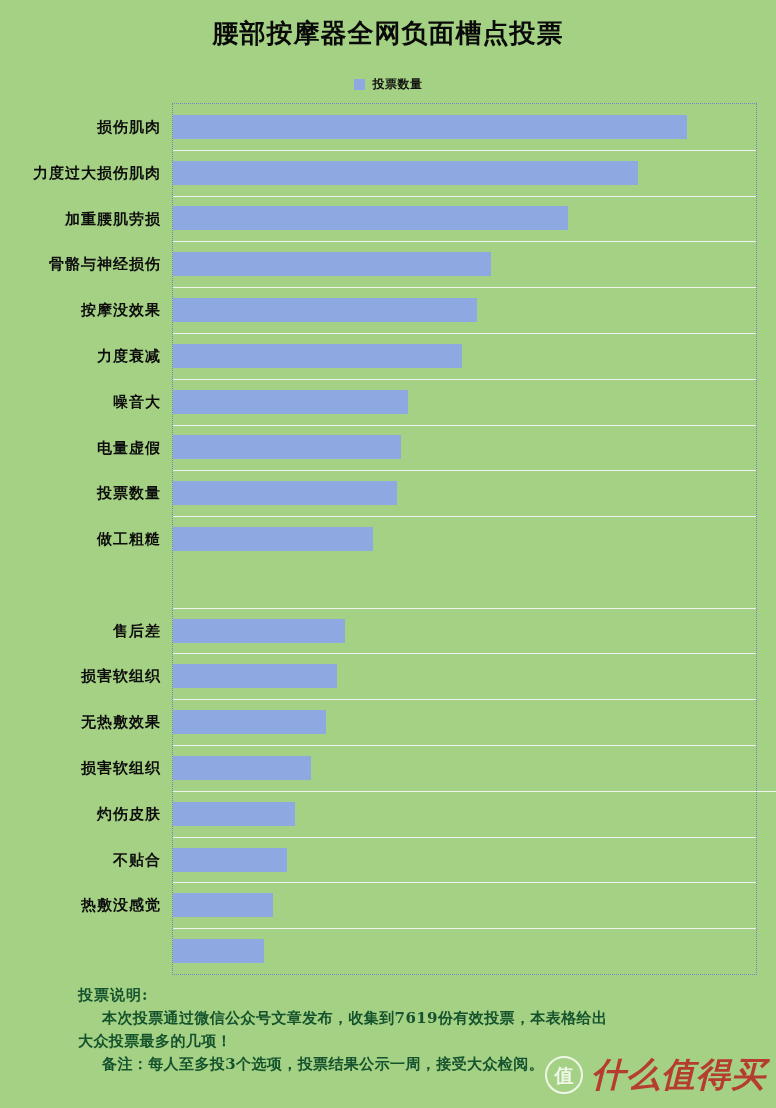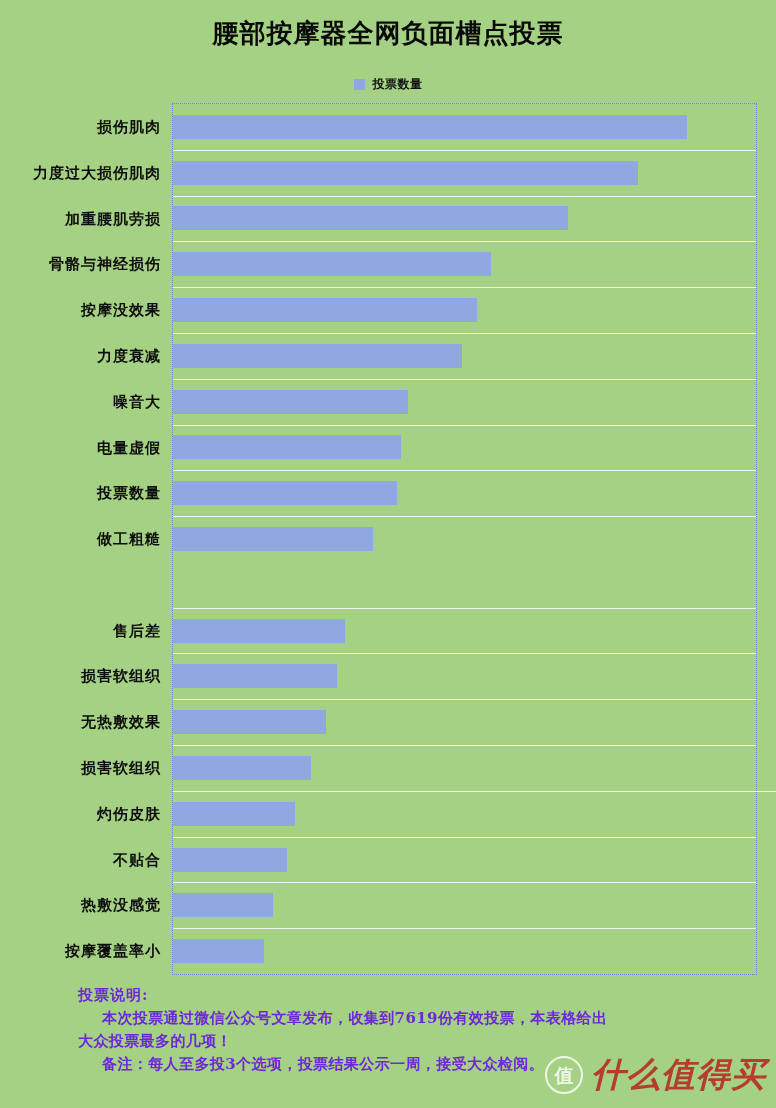--- a/index.html
+++ b/index.html
@@ -61,21 +61,21 @@
     text-align:right;
     font-family:"DejaVu Serif","Liberation Serif",serif;
     font-weight:bold;font-size:15px;color:#0d0d0d;
     white-space:nowrap;letter-spacing:1px;
   }
 
   
   #footer{
     position:absolute;left:0;top:984px;width:620px;
     font-family:"DejaVu Serif","Liberation Serif",serif;
-    font-weight:bold;color:#6d28d9;
+    font-weight:bold;color:#14532d;
     font-size:15px;line-height:23px;
   }
   #footer .f-head{margin-left:78px;letter-spacing:1px;}
   #footer .f-body{margin-left:78px;text-indent:24px;letter-spacing:.4px;}
   #footer .f-note{margin-left:78px;text-indent:24px;letter-spacing:.4px;}
 
   
   #watermark{
     position:absolute;right:10px;bottom:10px;
     display:flex;align-items:center;gap:8px;
@@ -187,21 +187,20 @@
         <div class="cat-wrap">不贴合</div>
         <div class="bar" style="width: 114px; background: rgb(142, 169, 226); top: 10.8947px;"></div>
       </div>
       <div class="row" style="top: 778.421px; height: 45.7895px;">
         <div class="gridline"></div>
         <div class="cat-wrap">热敷没感觉</div>
         <div class="bar" style="width: 100px; background: rgb(142, 169, 226); top: 10.8947px;"></div>
       </div>
       <div class="row" style="top: 824.211px; height: 45.7895px;">
         <div class="gridline"></div>
-        <div class="cat-wrap">按摩覆盖率小</div>
         <div class="bar" style="width: 91px; background: rgb(142, 169, 226); top: 10.8947px;"></div>
       </div>
     </div>
 
   <div id="footer">
     <div class="f-head">投票说明:</div>
     <div class="f-body">本次投票通过微信公众号文章发布，收集到7619份有效投票，本表格给出大众投票最多的几项！</div>
     <div class="f-note">备注：每人至多投3个选项，投票结果公示一周，接受大众检阅。</div>
   </div>
 

